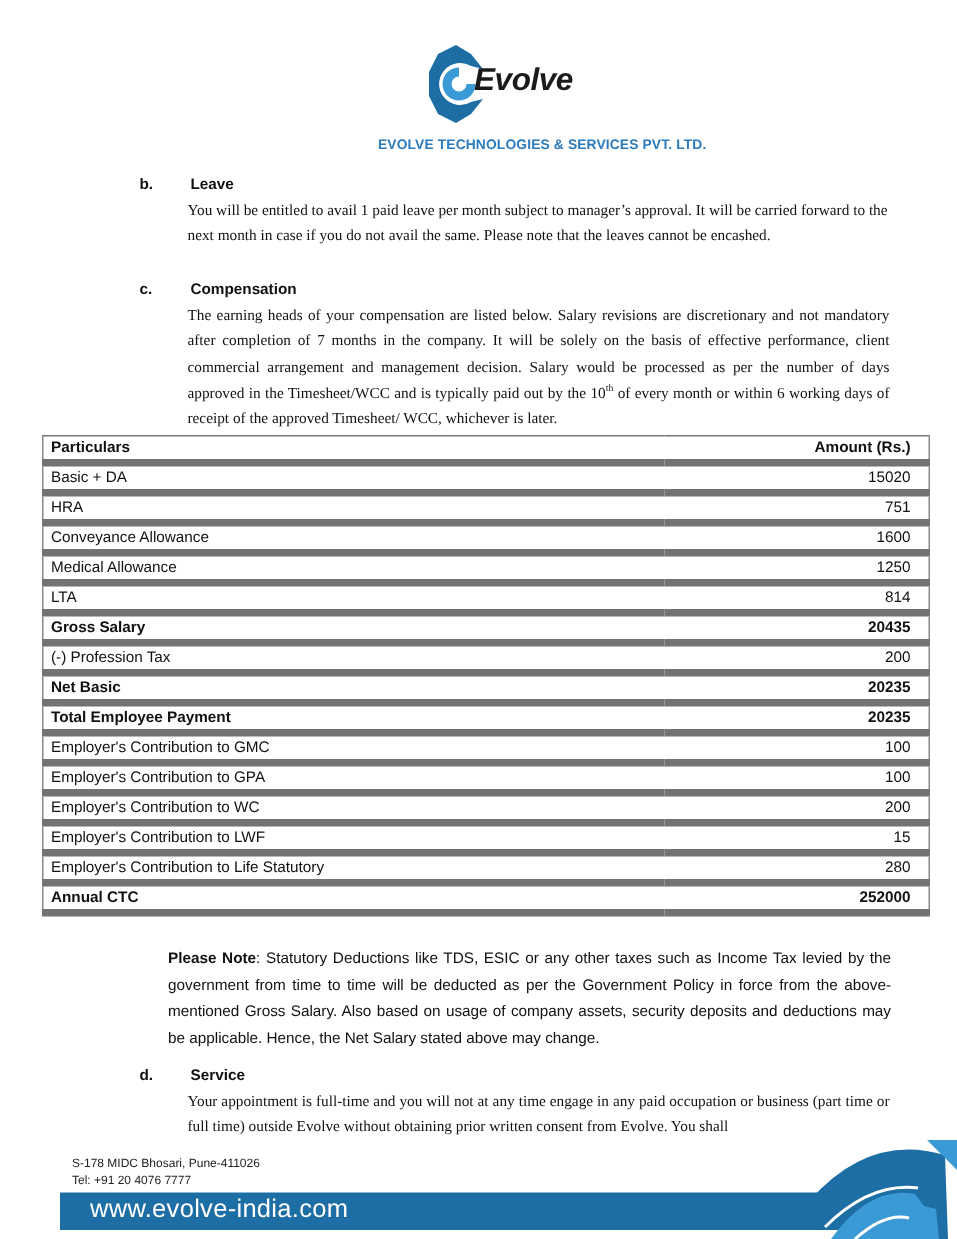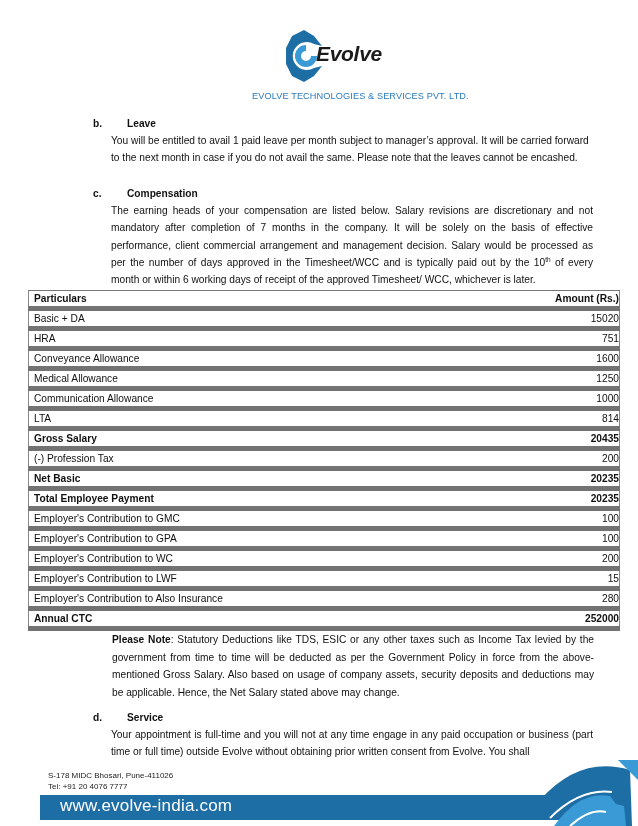--- a/index.html
+++ b/index.html
@@ -2,32 +2,32 @@
 <html><head>
   <meta charset="utf-8">
   <style>
     * { box-sizing: border-box; margin: 0; padding: 0; }
     html, body { width: 638px; height: 826px; background: #ffffff; overflow: hidden; }
     body { position: relative; font-family: "Liberation Sans", "DejaVu Sans", sans-serif; color: #111; }
 
     .logo { position: absolute; left: 284px; top: 28px; width: 120px; height: 56px; }
     .logo svg { position: absolute; left: 0; top: 0; }
     .logo-word { position: absolute; left: 32px; top: 14px; font-family: "Liberation Sans", sans-serif; font-weight: bold; font-style: italic; font-size: 21px; color: #1b1b1b; letter-spacing: -0.3px; }
-    .company { position: absolute; left: 212px; top: 91px; font-family: "Liberation Sans", sans-serif; font-weight: normal; font-size: 9.2px; color: #2a7bbd; letter-spacing: 0.1px; padding-left: 40px; }
+    .company { position: absolute; left: 212px; top: 91px; font-family: "Liberation Sans", sans-serif; font-weight: bold; font-size: 9.2px; color: #2a7bbd; letter-spacing: 0.1px; padding-left: 40px; }
 
     .section { position: absolute; left: 93px; width: 500px; font-size: 10.2px; line-height: 17.2px; }
     .section .marker { position: absolute; left: 0; top: 0; font-weight: bold; }
     .section .head { margin-left: 34px; font-weight: bold; }
-    .section .body { margin-left: 18px; }
+    .section .body { margin-left: 32px; font-family: Liberation Serif, serif; }
     .justify { text-align: justify; }
     sup { font-size: 6.5px; line-height: 0; vertical-align: super; }
 
     table.comp { position: absolute; left: 28px; top: 290px; width: 592px; border-collapse: collapse; font-size: 10.2px; border: 1.5px solid #888; }
     table.comp td { border-top: 1px solid #777; border-bottom: 5px solid #737373; height: 17.2px; padding: 0 4px 0 5px; line-height: 15px; }
-    table.comp td.amt { text-align: right; padding-right: 0; }
+    table.comp td.amt { text-align: right; padding-right: 12px; }
     table.comp tr.bold td { font-weight: bold; }
 
     .note { position: absolute; left: 112px; top: 631px; width: 482px; font-size: 10.2px; line-height: 17.5px; text-align: justify; }
     .note b { font-weight: bold; margin-top: 40px; }
 
     .footer-addr { position: absolute; left: 48px; top: 770px; font-size: 8px; line-height: 11px; color: #222; }
     .footer-bar { position: absolute; left: 40px; top: 795px; width: 560px; height: 25px; background: #1e6ea6; }
     .footer-url { position: absolute; left: 60px; top: 796px; font-size: 17px; color: #ffffff; font-family: "Liberation Sans", sans-serif; letter-spacing: 0.2px; }
     .footer-logo { position: absolute; left: 540px; top: 760px; }
   </style>
@@ -73,24 +73,20 @@
       </tr>
       <tr>
         <td>Conveyance Allowance</td>
         <td class="amt">1600</td>
       </tr>
       <tr>
         <td>Medical Allowance</td>
         <td class="amt">1250</td>
       </tr>
       <tr>
-        <td>Communication Allowance</td>
-        <td class="amt">1000</td>
-      </tr>
-      <tr>
         <td>LTA</td>
         <td class="amt">814</td>
       </tr>
       <tr class="bold">
         <td>Gross Salary</td>
         <td class="amt">20435</td>
       </tr>
       <tr>
         <td>(-) Profession Tax</td>
         <td class="amt">200</td>
@@ -113,21 +109,21 @@
       </tr>
       <tr>
         <td>Employer's Contribution to  WC</td>
         <td class="amt">200</td>
       </tr>
       <tr>
         <td>Employer's Contribution to  LWF</td>
         <td class="amt">15</td>
       </tr>
       <tr>
-        <td>Employer's Contribution to  Also Insurance</td>
+        <td>Employer's Contribution to  Life Statutory</td>
         <td class="amt">280</td>
       </tr>
       <tr class="bold">
         <td>Annual CTC</td>
         <td class="amt">252000</td>
       </tr>
     </tbody>
 </table>
 
 <div class="note"><b>Please Note</b><span>: Statutory Deductions like TDS, ESIC or any other taxes such as Income Tax levied by the government from time to time will be deducted as per the Government Policy in force from the above-mentioned Gross Salary. Also based on usage of company assets, security deposits and deductions may be applicable. Hence, the Net Salary stated above may change.</span></div>

